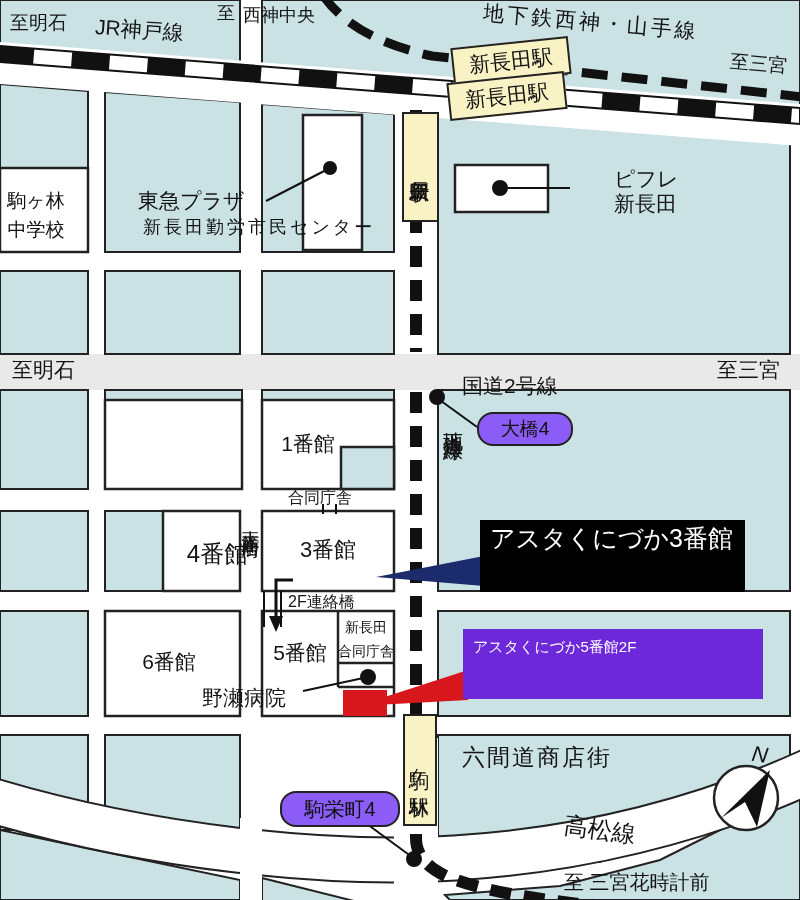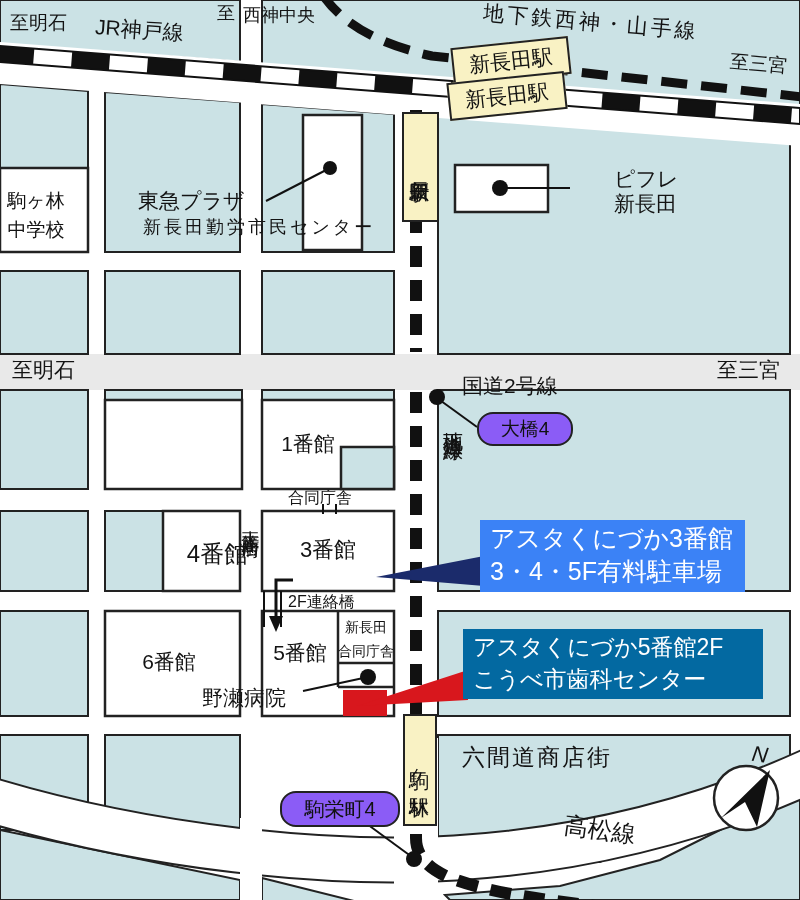--- a/index.html
+++ b/index.html
@@ -11,22 +11,22 @@
   .c{text-align:center;}
   .pill{position:absolute;background:#8b5cf6;border:2.5px solid #222;border-radius:16px;
         display:flex;align-items:center;justify-content:center;z-index:6;font-size:19px;}
   .strip{position:absolute;background:#f9f2c4;border:2px solid #222;z-index:6;
          display:flex;align-items:center;justify-content:center;}
   .strip .v{font-size:20px;letter-spacing:1px;}
   .stbox{position:absolute;width:114px;height:34px;background:#f9f2c4;border:2px solid #222;
          display:flex;align-items:center;justify-content:center;font-size:21px;
          transform:rotate(-6deg);z-index:7;}
   .callout{position:absolute;color:#fff;padding:2px 0 2px 10px;z-index:6;white-space:nowrap;}
-  .callout.blue{background:#3b82f6;width:255px;height:68px;font-size:25px;line-height:33px;}
-  .callout.red{background:#0369a1;width:290px;height:66px;font-size:23px;line-height:32px;}
+  .callout.blue{background:#000000;width:255px;height:68px;font-size:25px;line-height:33px;}
+  .callout.red{background:#6d28d9;width:290px;height:66px;font-size:15px;line-height:32px;}
 </style>
 </head>
 <body>
 <div id="map">
 
 <svg id="bg" width="800" height="900" viewBox="0 0 800 900">
   <defs>
     <pattern id="rail" width="76" height="18" patternUnits="userSpaceOnUse" patternTransform="rotate(4.43)">
       <rect x="0" y="0" width="76" height="18" fill="#fff"></rect>
       <rect x="0" y="0" width="38" height="18" fill="#111"></rect>
@@ -173,30 +173,29 @@
 <div class="lbl c" style="left:105px;top:650px;width:128px;font-size:21px;">6番館</div>
 <div class="lbl c" style="left:258px;top:641px;width:84px;font-size:21px;">5番館</div>
 <div class="lbl c" style="left:338px;top:615px;width:56px;font-size:14px;line-height:24px;">
   <div>新長田</div>
   <div>合同庁舎</div>
 </div>
 <div class="lbl" style="left:202px;top:677px;font-size:21px;margin-top:9px;">野瀬病院</div>
 
 <div class="callout blue" style="left:480px;top:520px;">
   <div>アスタくにづか3番館</div>
-  <div>3・4・5F有料駐車場</div>
 </div>
 <div class="callout red" style="left:463px;top:629px;">
   <div>アスタくにづか5番館2F</div>
-  <div>こうべ市歯科センター</div>
 </div>
 
 <div class="strip" style="left:403px;top:714px;width:30px;height:108px;">
       <span class="v">駒ヶ林駅</span>
     </div>
 <div class="lbl" style="left:462px;top:744px;font-size:23px;letter-spacing:2px;">六間道商店街</div>
 <div class="pill" style="left:280px;top:791px;width:116px;height:32px;font-size:20px;">
       <span>駒栄町4</span>
     </div>
 <div class="lbl" style="left:564px;top:816px;font-size:24px;transform:rotate(8deg);">高松線</div>
+<div class="lbl" style="left:564px;top:871px;font-size:20px;">至 三宮花時計前</div>
 <div class="lbl" style="left:752px;top:742px;font-size:22px;font-style:italic;transform:rotate(8deg);">N</div>
 
 </div>
 
 </body></html>

